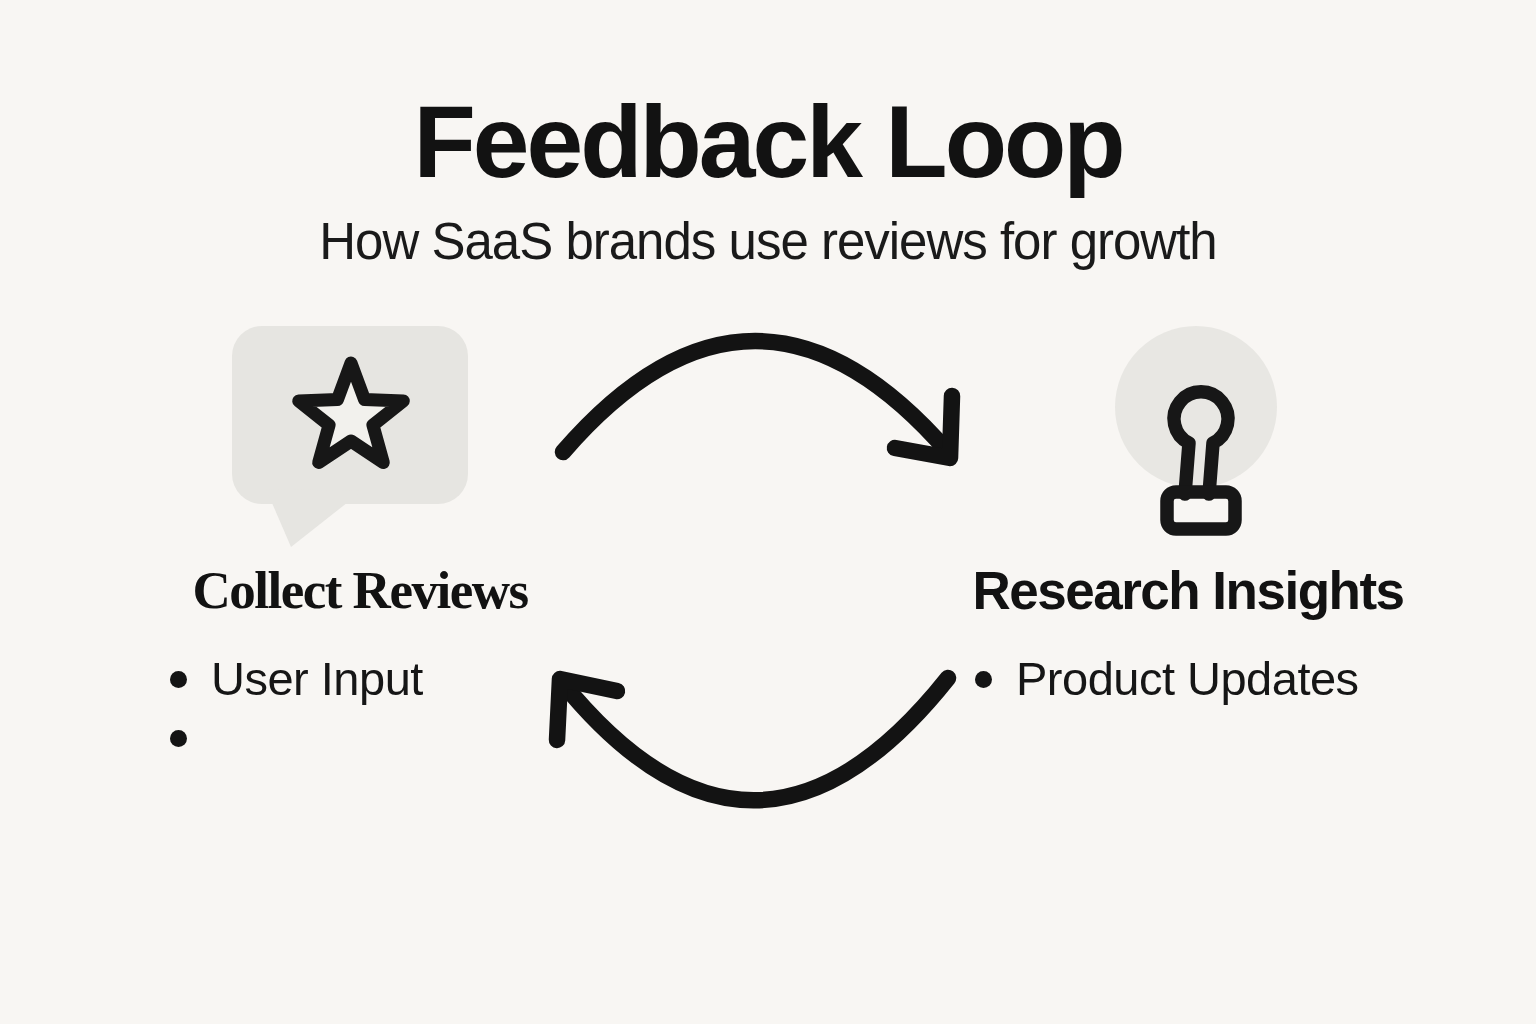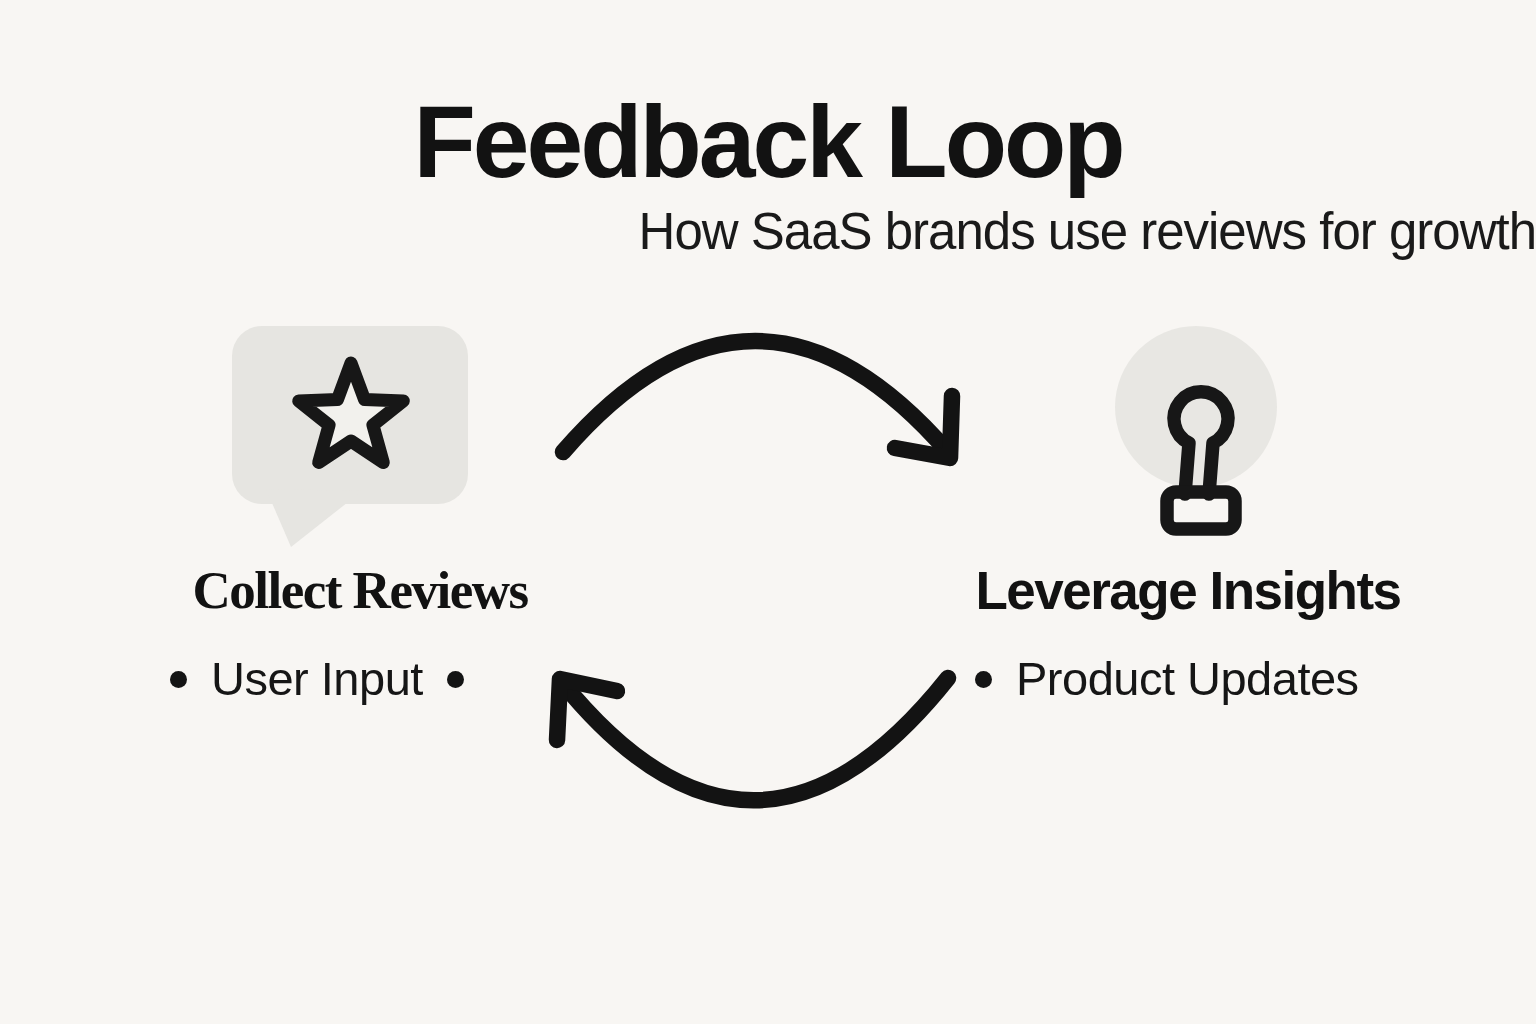--- a/index.html
+++ b/index.html
@@ -13,36 +13,36 @@
   }
   .abs{position:absolute;}
   #diagram-svg{position:absolute;left:0;top:0;z-index:1;}
   .title{
     left:0;top:84px;width:1536px;
     text-align:center;
     font-size:102px;font-weight:700;letter-spacing:-3px;
     color:#121212;z-index:2;
   }
   .subtitle{
-    left:0;top:202px;width:1536px;
-    text-align:right;
+    left:0;top:212px;width:1536px;
+    text-align:center;
     font-size:51px;font-weight:400;letter-spacing:-1px;
     color:#1a1a1a;z-index:2;
   }
   .node-heading{
     top:560px;
     text-align:center;
     font-size:53px;font-weight:700;letter-spacing:-1.5px;
     color:#121212;z-index:2;white-space:nowrap;
   }
   .heading-left{left:95px;width:530px;font-family:Liberation Serif, serif;}
   .heading-right{left:928px;width:520px;}
   .bullet-list{
     top:652px;z-index:2;
-    display:flex;flex-direction:row;gap:24px;
+    display:flex;flex-direction:column;gap:24px;
   }
   .list-left{left:170px;}
   .list-right{left:975px;gap:36px;}
   .bullet-row{display:flex;align-items:center;gap:24px;}
   .bullet-dot{
     width:17px;height:17px;border-radius:50%;
     background:#141414;flex:0 0 auto;
   }
   .bullet-label{
     font-size:47px;font-weight:400;letter-spacing:-0.5px;
@@ -85,21 +85,21 @@
       <polyline points="557,740 560,679 617,691" fill="none" stroke="#131313" stroke-width="16.5" stroke-linecap="round" stroke-linejoin="round"></polyline>
     </g>
   </svg>
 
   <div class="abs title">Feedback Loop</div>
 
   <div class="abs subtitle">How SaaS brands use reviews for growth</div>
 
   <div class="abs node-heading heading-left">Collect Reviews</div>
 
-  <div class="abs node-heading heading-right">Leverage Insights</div>
+  <div class="abs node-heading heading-right">Research Insights</div>
 
   <div class="abs bullet-list list-left">
     <div class="bullet-row">
       <span class="bullet-dot"></span>
       <span class="bullet-label">User Input</span>
     </div>
     <div class="bullet-row">
       <span class="bullet-dot"></span>
     </div>
   </div>

